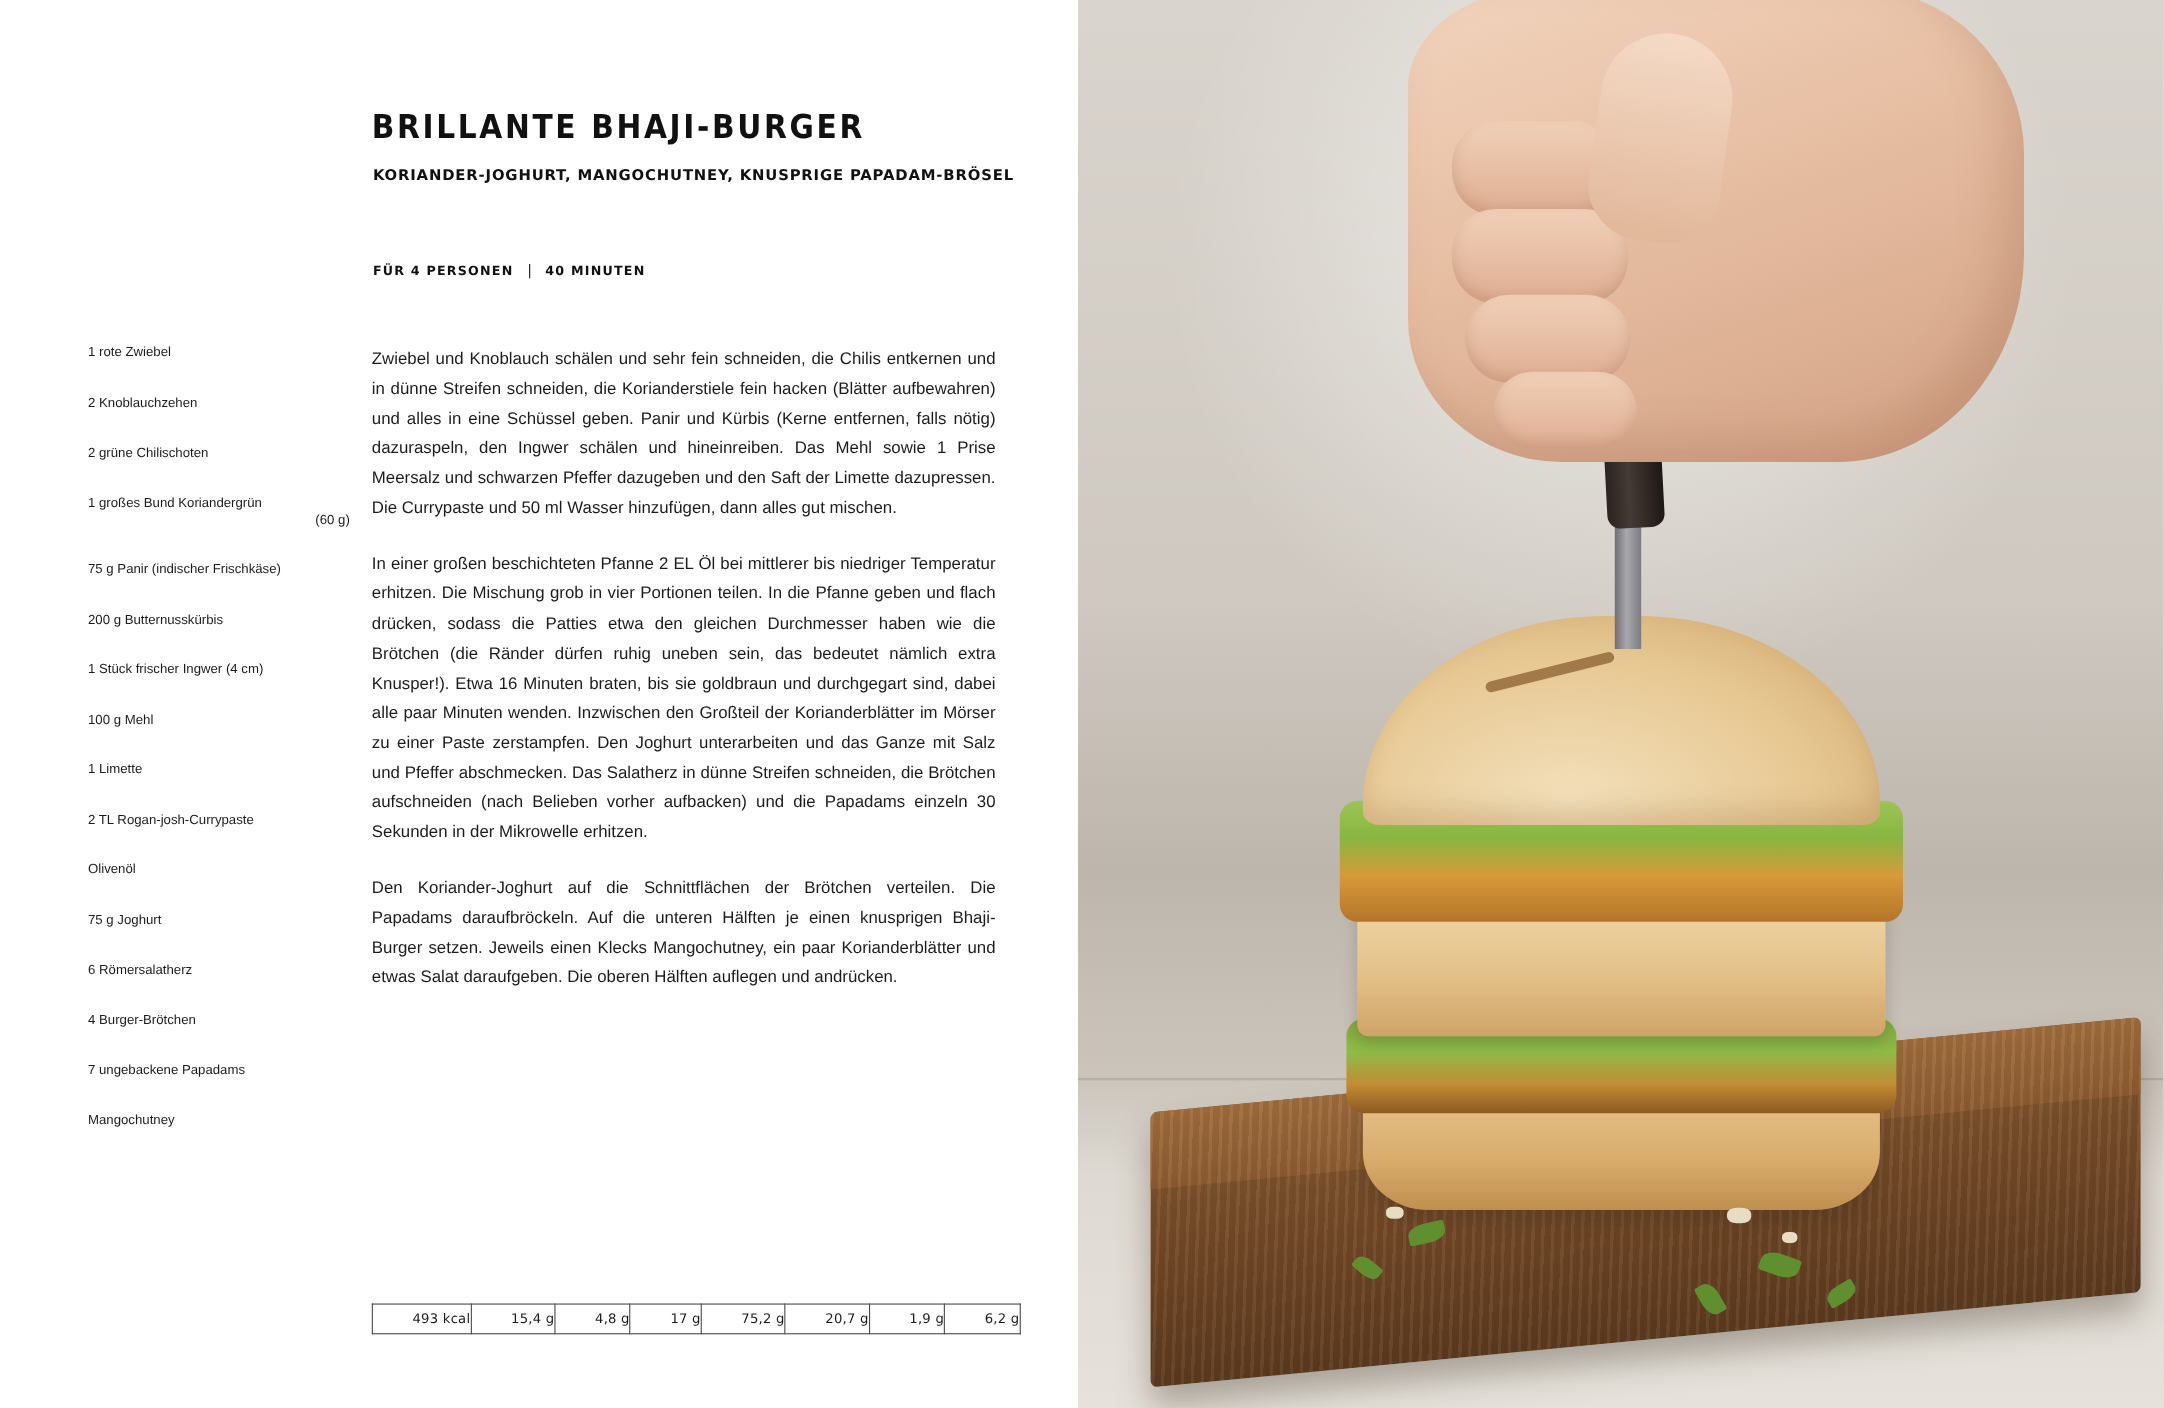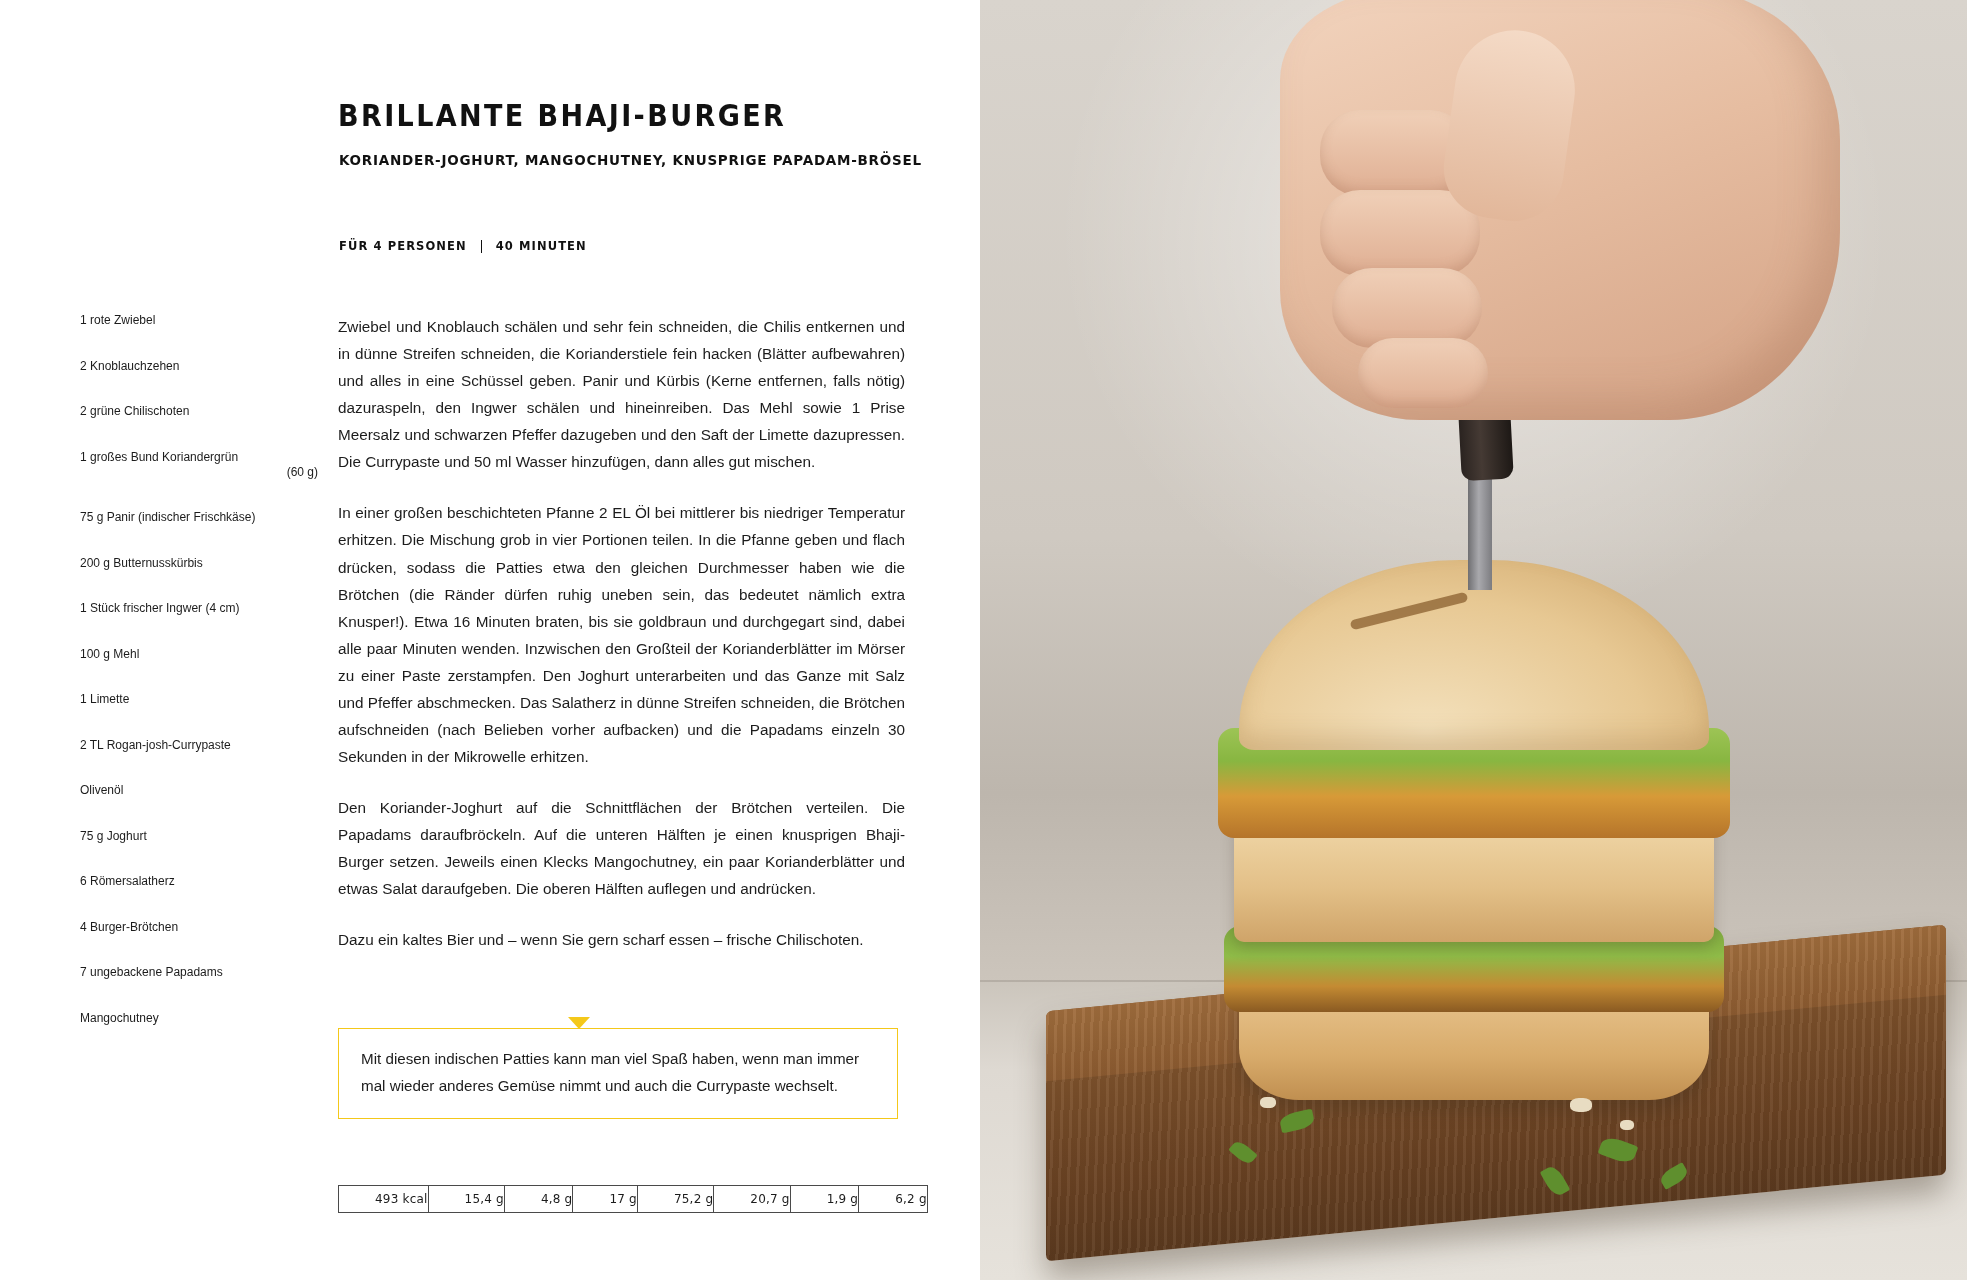--- a/index.html
+++ b/index.html
@@ -367,29 +367,22 @@
       <div class="ingredient"><span>6 Römersalatherz</span></div>
       <div class="ingredient"><span>4 Burger-Brötchen</span></div>
       <div class="ingredient"><span>7 ungebackene Papadams</span></div>
       <div class="ingredient"><span>Mangochutney</span></div>
     </div>
 
     <div class="method">
       <p>Zwiebel und Knoblauch schälen und sehr fein schneiden, die Chilis entkernen und in dünne Streifen schneiden, die Korianderstiele fein hacken (Blätter aufbewahren) und alles in eine Schüssel geben. Panir und Kürbis (Kerne entfernen, falls nötig) dazuraspeln, den Ingwer schälen und hineinreiben. Das Mehl sowie 1 Prise Meersalz und schwarzen Pfeffer dazugeben und den Saft der Limette dazupressen. Die Currypaste und 50 ml Wasser hinzufügen, dann alles gut mischen.</p>
       <p>In einer großen beschichteten Pfanne 2 EL Öl bei mittlerer bis niedriger Temperatur erhitzen. Die Mischung grob in vier Portionen teilen. In die Pfanne geben und flach drücken, sodass die Patties etwa den gleichen Durchmesser haben wie die Brötchen (die Ränder dürfen ruhig uneben sein, das bedeutet nämlich extra Knusper!). Etwa 16 Minuten braten, bis sie goldbraun und durchgegart sind, dabei alle paar Minuten wenden. Inzwischen den Großteil der Korianderblätter im Mörser zu einer Paste zerstampfen. Den Joghurt unterarbeiten und das Ganze mit Salz und Pfeffer abschmecken. Das Salatherz in dünne Streifen schneiden, die Brötchen aufschneiden (nach Belieben vorher aufbacken) und die Papadams einzeln 30 Sekunden in der Mikrowelle erhitzen.</p>
       <p>Den Koriander-Joghurt auf die Schnittflächen der Brötchen verteilen. Die Papadams daraufbröckeln. Auf die unteren Hälften je einen knusprigen Bhaji-Burger setzen. Jeweils einen Klecks Mangochutney, ein paar Korianderblätter und etwas Salat daraufgeben. Die oberen Hälften auflegen und andrücken.</p>
-      <p>Dazu ein kaltes Bier und – wenn Sie gern scharf essen – frische Chilischoten.</p>
     </div>
 
-    <div class="tip-wrap">
-      <div class="tip-arrow"></div>
-      <div class="tip-box">
-        <p>Mit diesen indischen Patties kann man viel Spaß haben, wenn man immer mal wieder anderes Gemüse nimmt und auch die Currypaste wechselt.</p>
-      </div>
-    </div>
 
     <table class="nutrition">
       <tbody>
       <tr>
         <td>493 kcal</td>
         <td>15,4 g</td>
         <td>4,8 g</td>
         <td>17 g</td>
         <td>75,2 g</td>
         <td>20,7 g</td>

